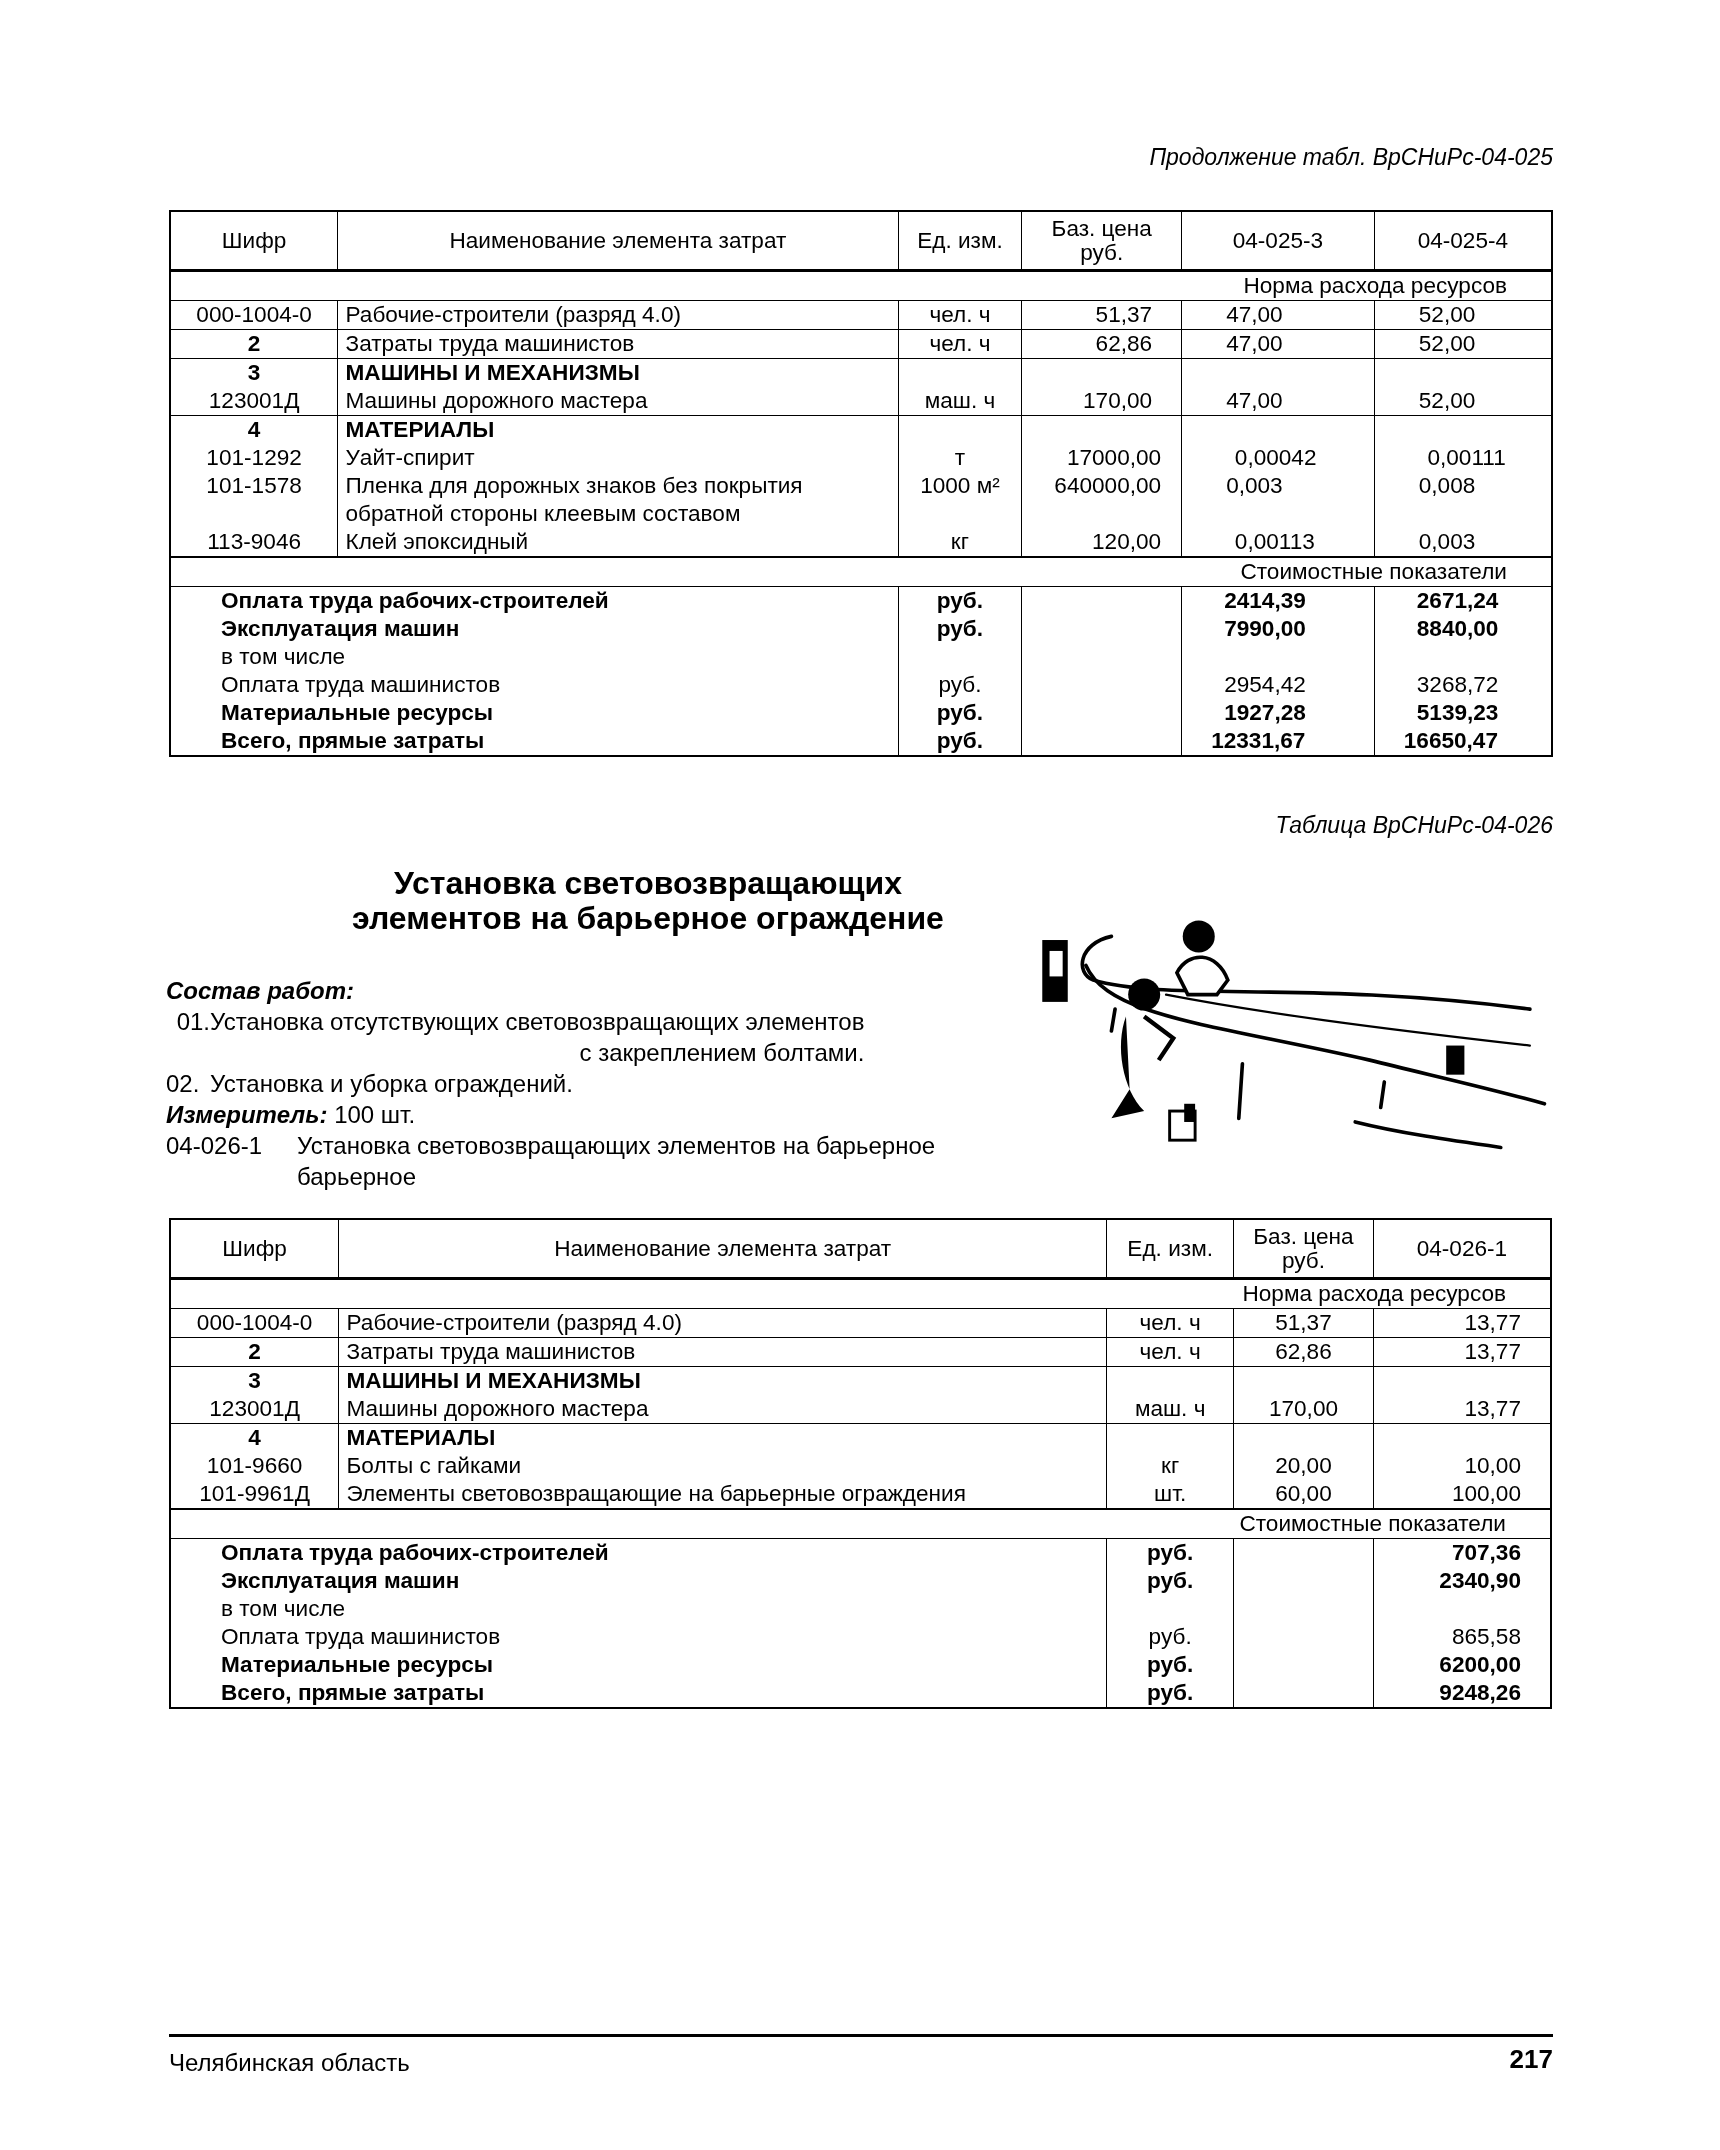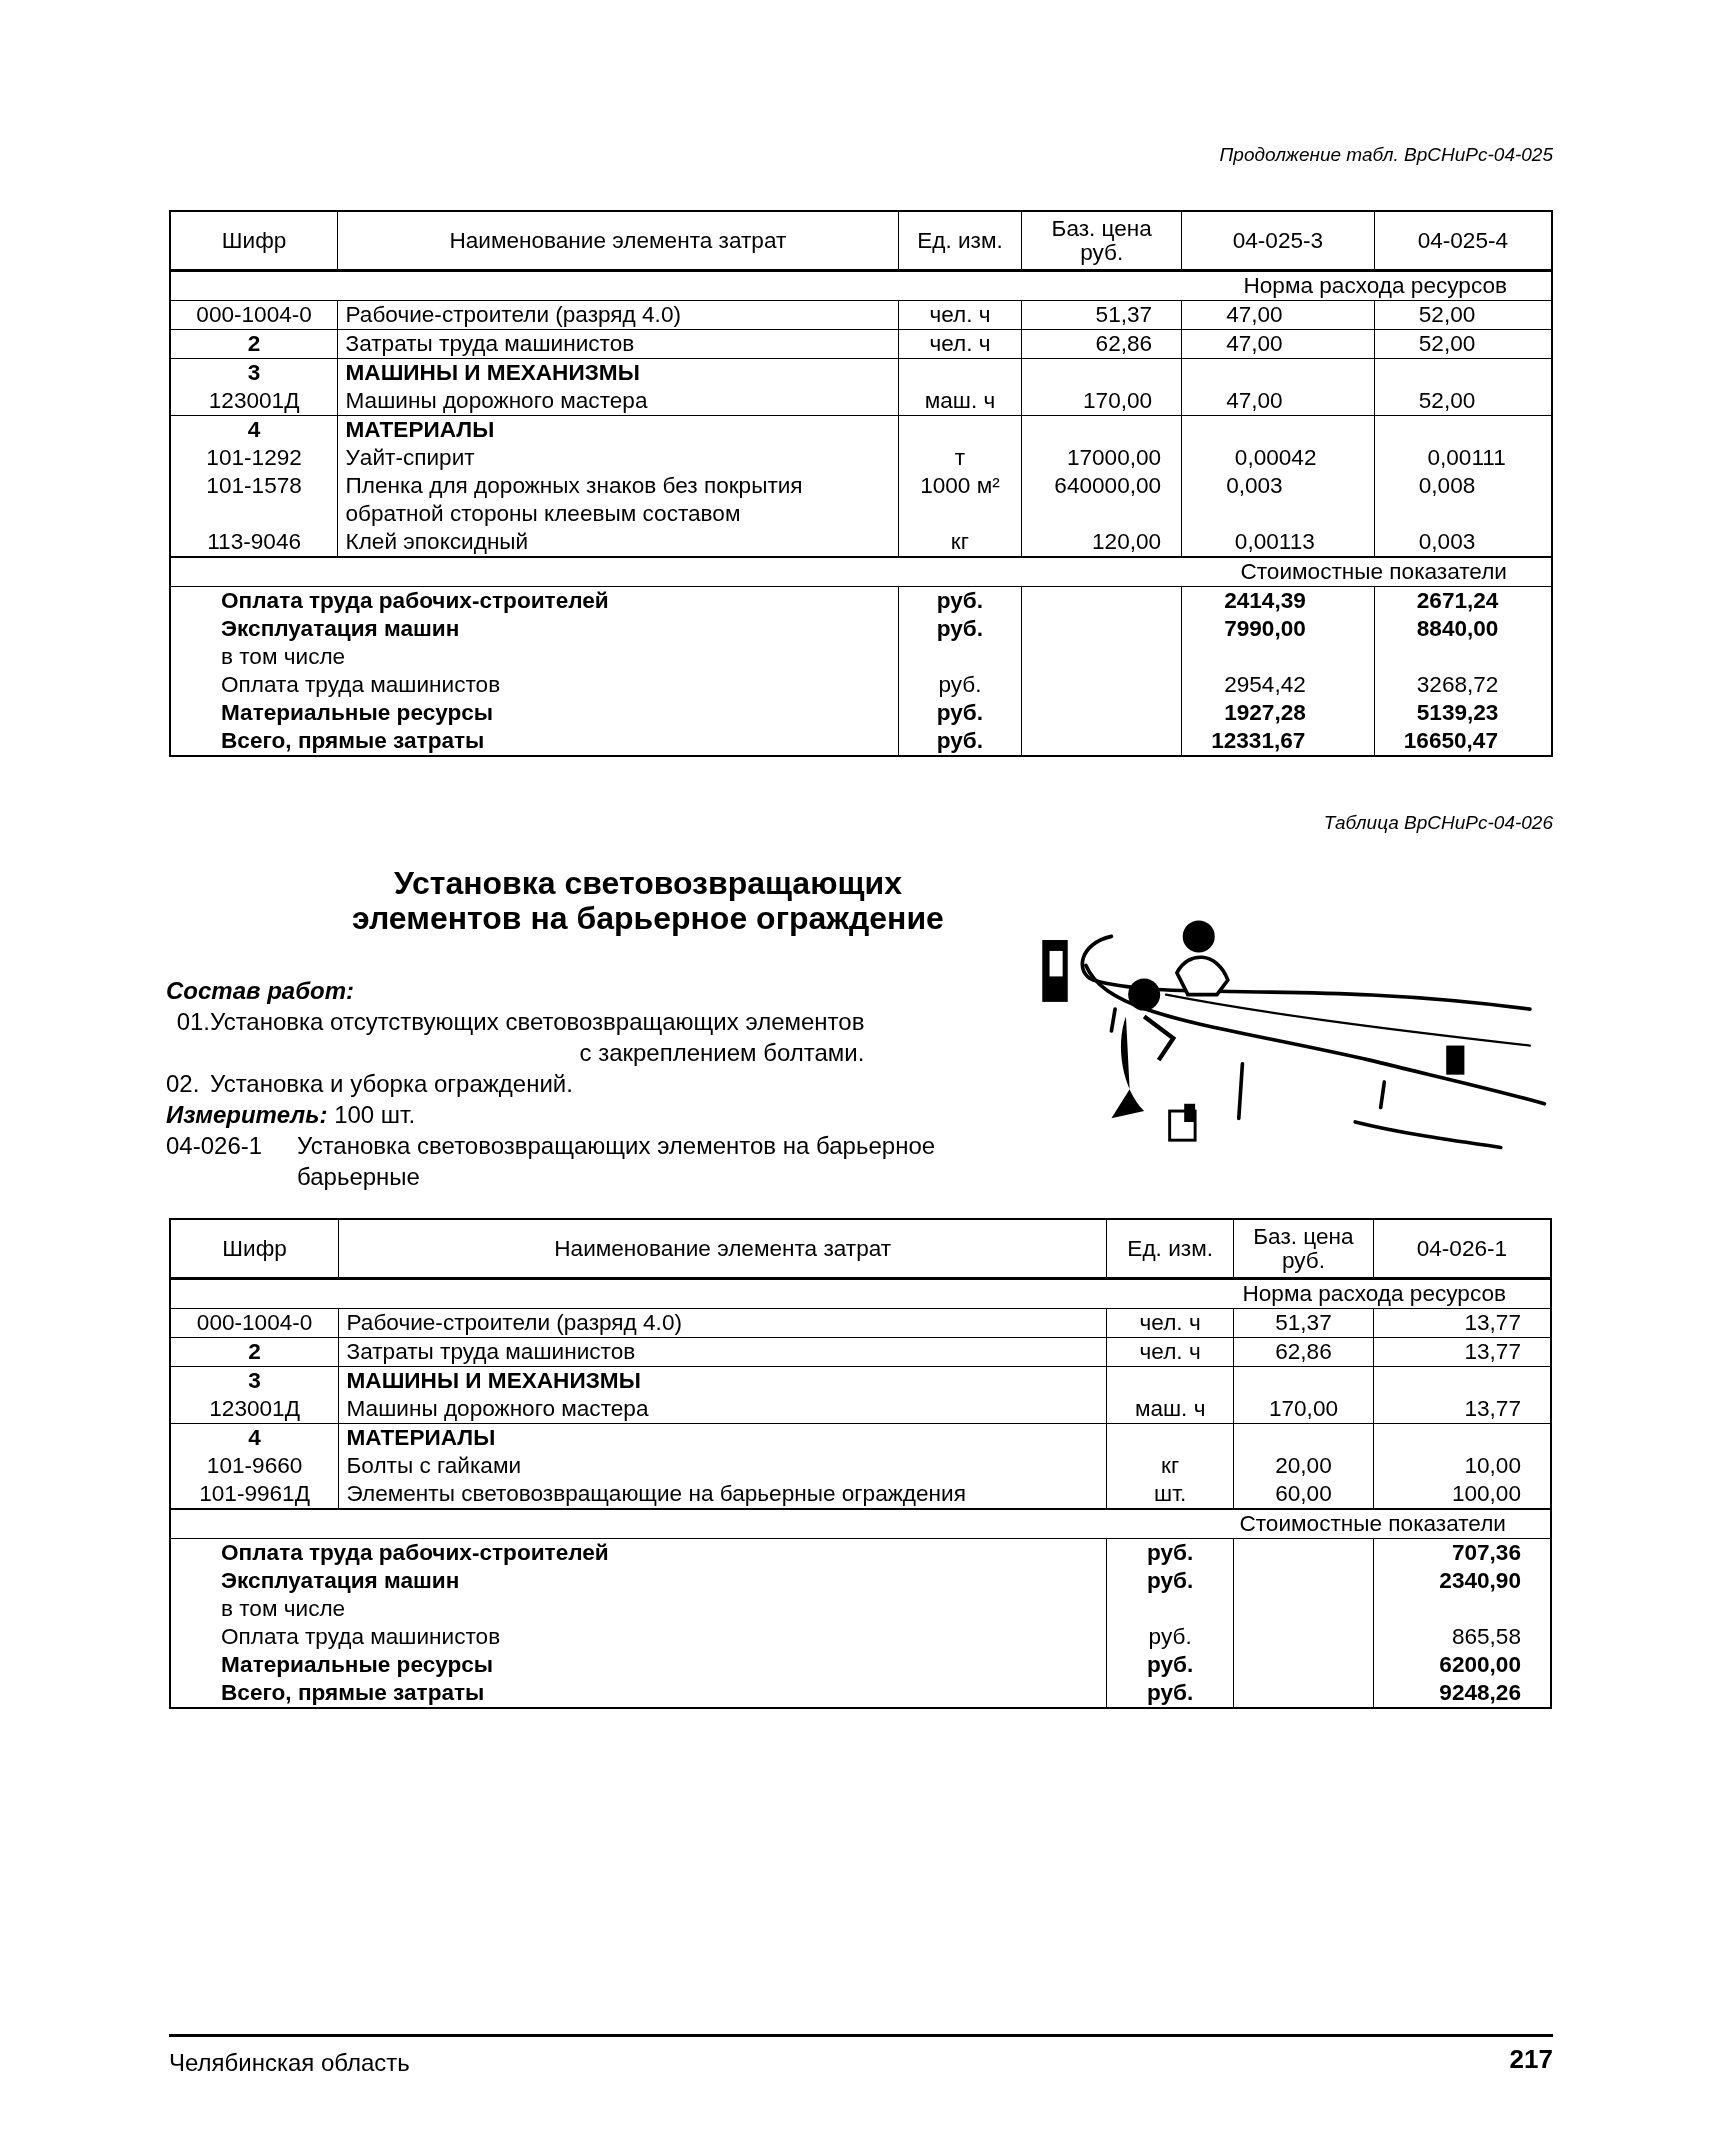--- a/index.html
+++ b/index.html
@@ -1,18 +1,18 @@
 <!DOCTYPE html>
 <html style="font-size:11.7px"><head>
 <meta charset="utf-8">
 <style>
   html, body { margin:0; padding:0; background:#ffffff; }
   body { width:1720px; height:2151px; position:relative; font-family:"Liberation Sans", sans-serif; color:#000; overflow:hidden; }
   .abs { position:absolute; }
-  .caption { font-style:italic; font-size:19px; right:167px; text-align:right; white-space:nowrap; }
+  .caption { font-style:italic; font-size:23px; right:167px; text-align:right; white-space:nowrap; }
   table.grid { position:absolute; border-collapse:collapse; font-size:22.6px; line-height:28px; }
   table.grid td { padding:0 7.3px; vertical-align:top; white-space:nowrap; }
   table.grid .hdr td { vertical-align:middle; text-align:center; height:57px; border:1.5px solid #000; line-height:24px; }
   table.grid .hdr { border-bottom:3.6px solid #000; }
   .outer { border:2.9px solid #000; }
   .c { text-align:center; }
   .r { text-align:right; }
   .b { font-weight:bold; }
   .vl { border-left:1.5px solid #000; }
   .sec td { border-top:1.5px solid #000; }
@@ -196,21 +196,21 @@
   </div>
   <div style="display:flex;">
     <span style="width:44px; display:inline-block;">02.</span>
     <span>Установка и уборка ограждений.</span>
   </div>
   <div><span class="b" style="font-style:italic;">Измеритель:</span> <span>100 шт.</span></div>
   <div style="display:flex;">
     <span style="width:131px; display:inline-block;">04-026-1</span>
     <span>
         <div>Установка световозвращающих элементов на барьерное</div>
-        <div>барьерные</div>
+        <div>барьерное</div>
       </span>
   </div>
 </div>
 
 <svg class="abs" style="left:1020px; top:900px;" width="554" height="262" viewBox="0 0 760 360">
   <g fill="none" stroke="#000" stroke-width="5" stroke-linecap="round">
     <path d="M125 50 C 80 60, 75 100, 100 110 C 200 140, 400 110, 700 150"></path>
     <path d="M90 90 C 120 160, 260 170, 480 220 C 560 240, 650 260, 720 280"></path>
     <path d="M200 130 C 330 155, 480 175, 700 200" stroke-width="3"></path>
     <path d="M460 305 C 520 320, 590 330, 660 340"></path>

